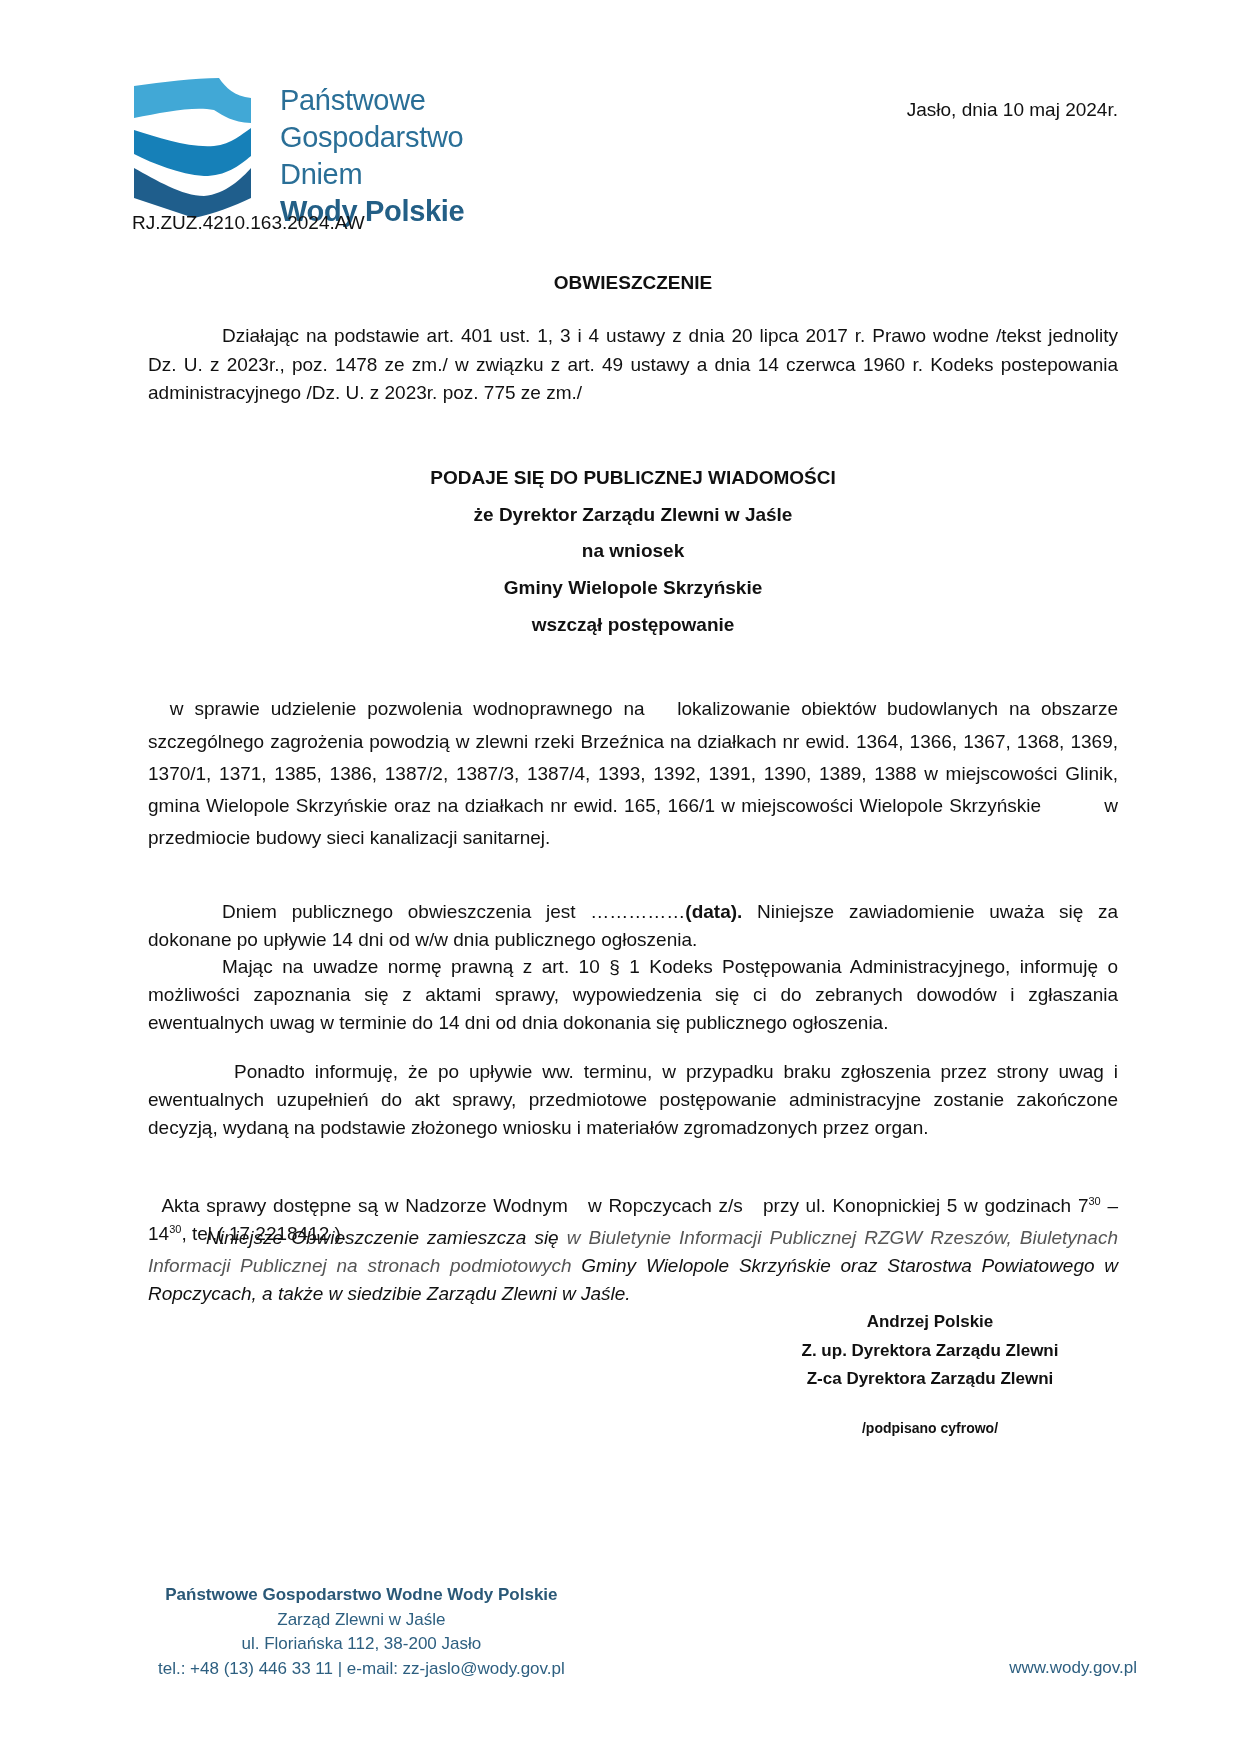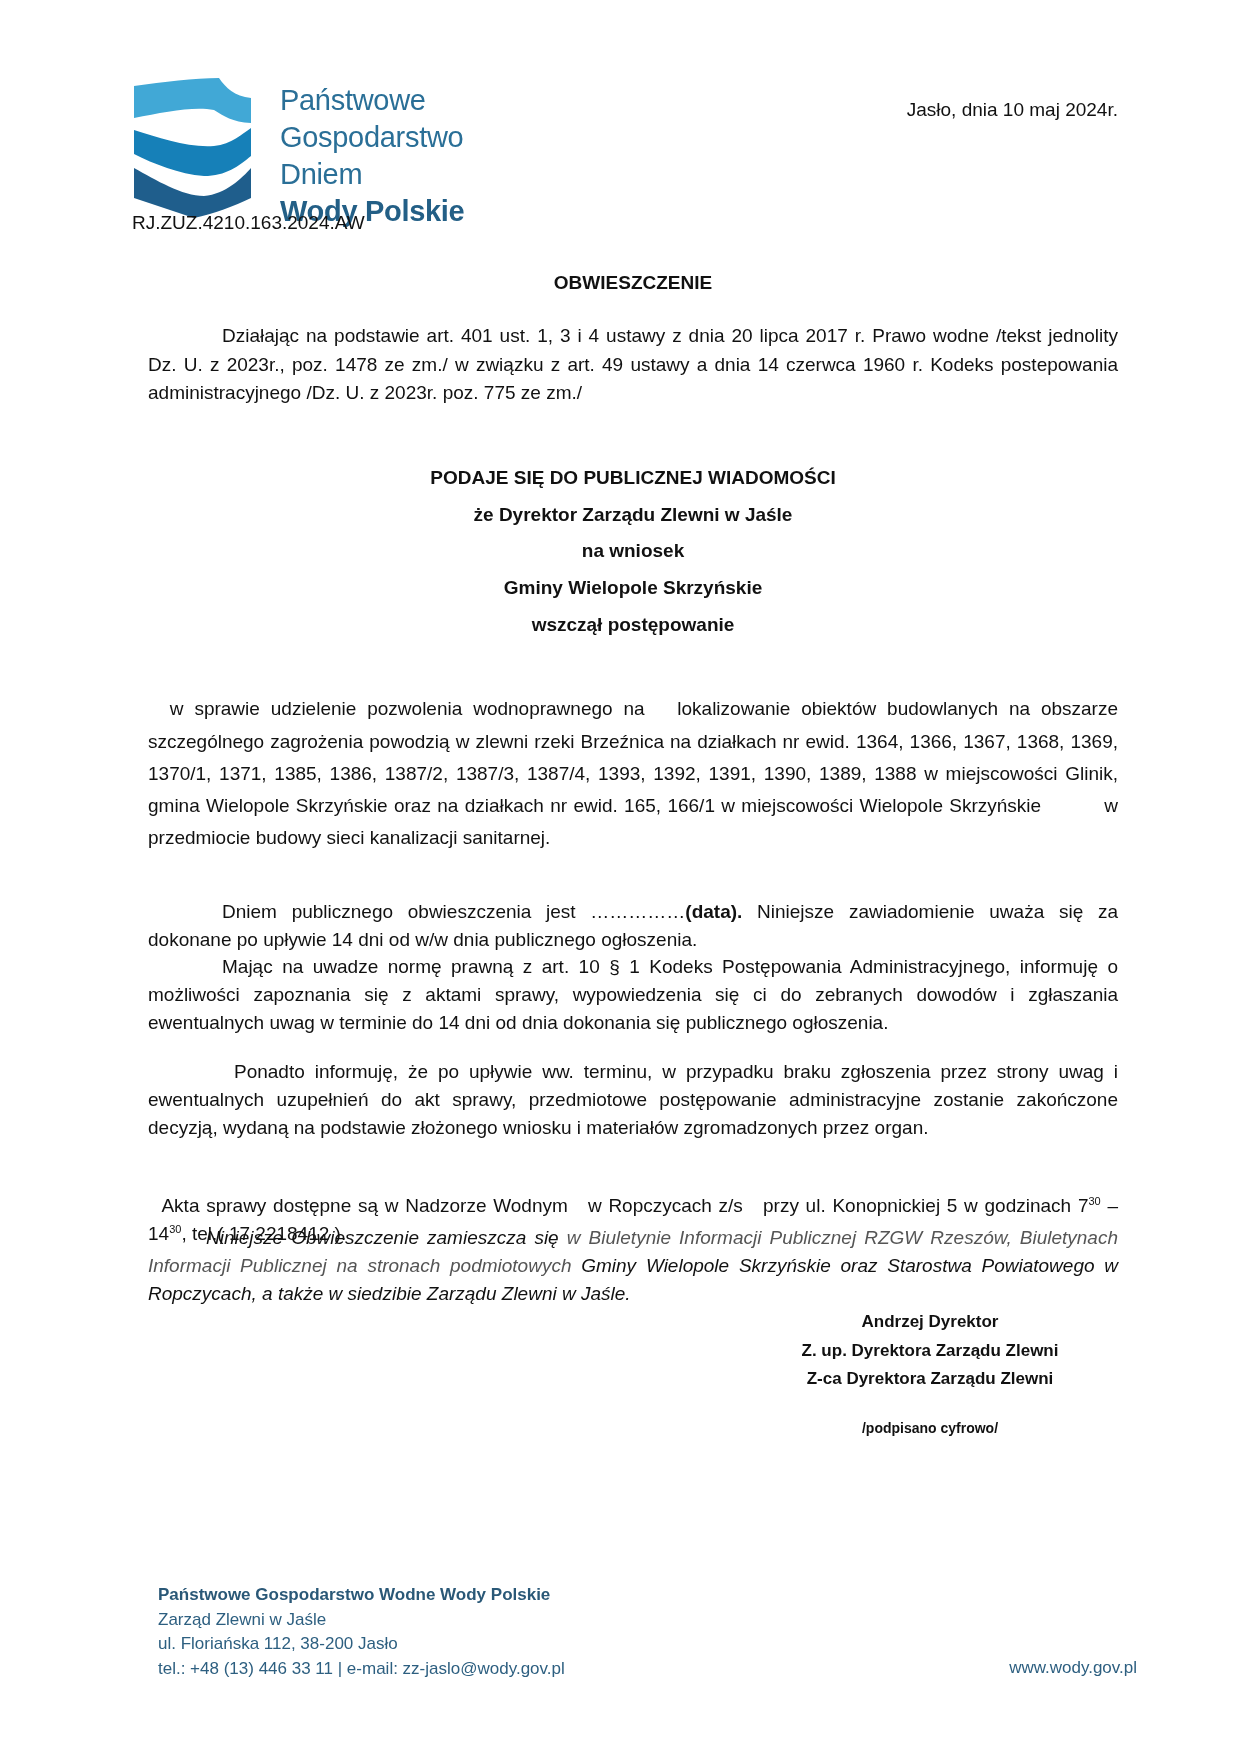--- a/index.html
+++ b/index.html
@@ -70,25 +70,25 @@
 
 <p class="abs txt just" style="left:148px; width:970px; top:1164px; white-space:pre-wrap; text-indent:58px;">
   <span>Akta sprawy dostępne są w Nadzorze Wodnym   w Ropczycach z/s   przy ul. Konopnickiej 5 w godzinach </span><span>7</span><sup>30</sup><span> – </span><span>14</span><sup>30</sup><span>, tel.( 17 2218412 ).</span>
 </p>
 
 <p class="abs txt just" style="left:148px; width:970px; top:1224px; text-indent:58px;font-style:italic;">
   <span>Niniejsze Obwieszczenie zamieszcza się</span><span class="gray"> w Biuletynie Informacji Publicznej RZGW Rzeszów, Biuletynach Informacji Publicznej na stronach podmiotowych</span><span> Gminy Wielopole Skrzyńskie oraz Starostwa Powiatowego w Ropczycach, a także w siedzibie Zarządu Zlewni w Jaśle.</span>
 </p>
 
 <div class="abs bold center" style="left:760px; width:340px; top:1308px; font-size:17px; line-height:28.5px;">
-  <div>Andrzej Dyrektor</div>
+  <div>Andrzej Polskie</div>
   <div>Z. up. Dyrektora Zarządu Zlewni</div>
   <div>Z-ca Dyrektora Zarządu Zlewni</div>
   <div style="font-size:14px; margin-top:20px;">/podpisano cyfrowo/</div>
 </div>
 
-<div class="abs footer" style="left:158px; top:1583px;">
+<div class="abs footer" style="left:158px; top:1583px;text-align:center;">
   <div class="fb">Państwowe Gospodarstwo Wodne Wody Polskie</div>
   <div>Zarząd Zlewni w Jaśle</div>
   <div>ul. Floriańska 112, 38-200 Jasło</div>
   <div>tel.: +48 (13) 446 33 11 | e-mail: zz-jaslo@wody.gov.pl</div>
 </div>
 <div class="abs footer" style="right:104px; top:1656px;text-align:center;">www.wody.gov.pl</div>
 
 </body></html>

